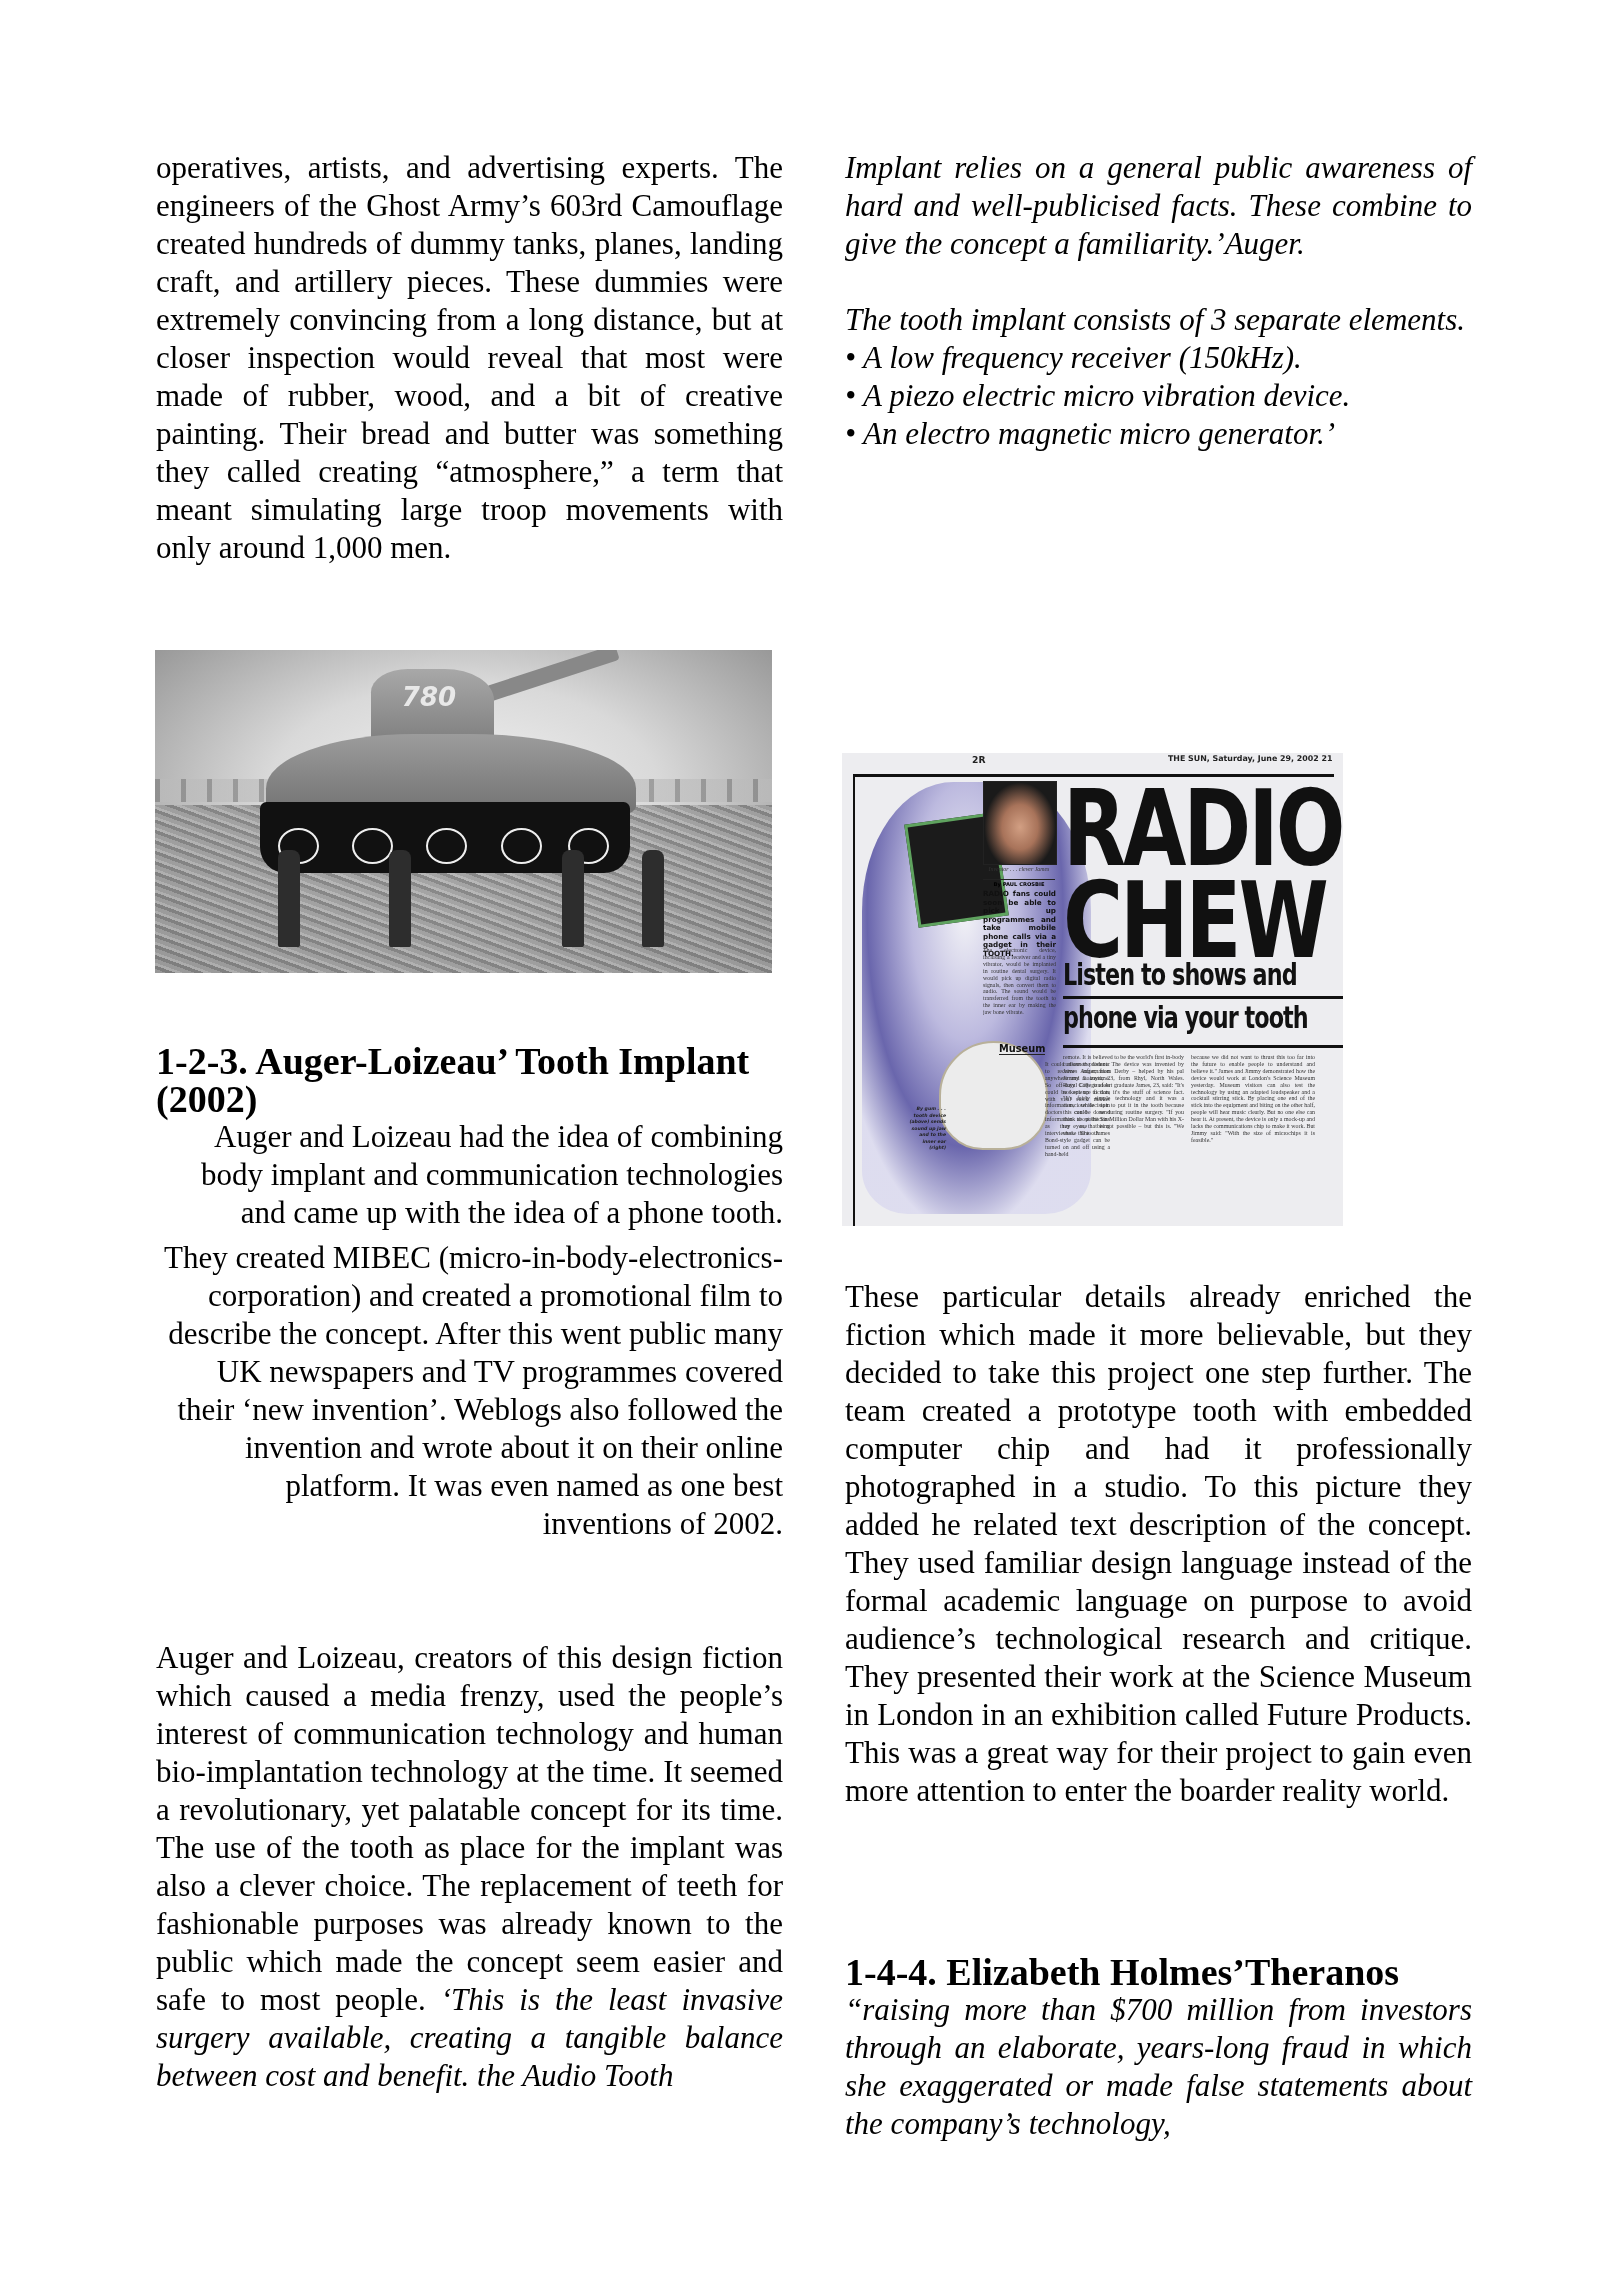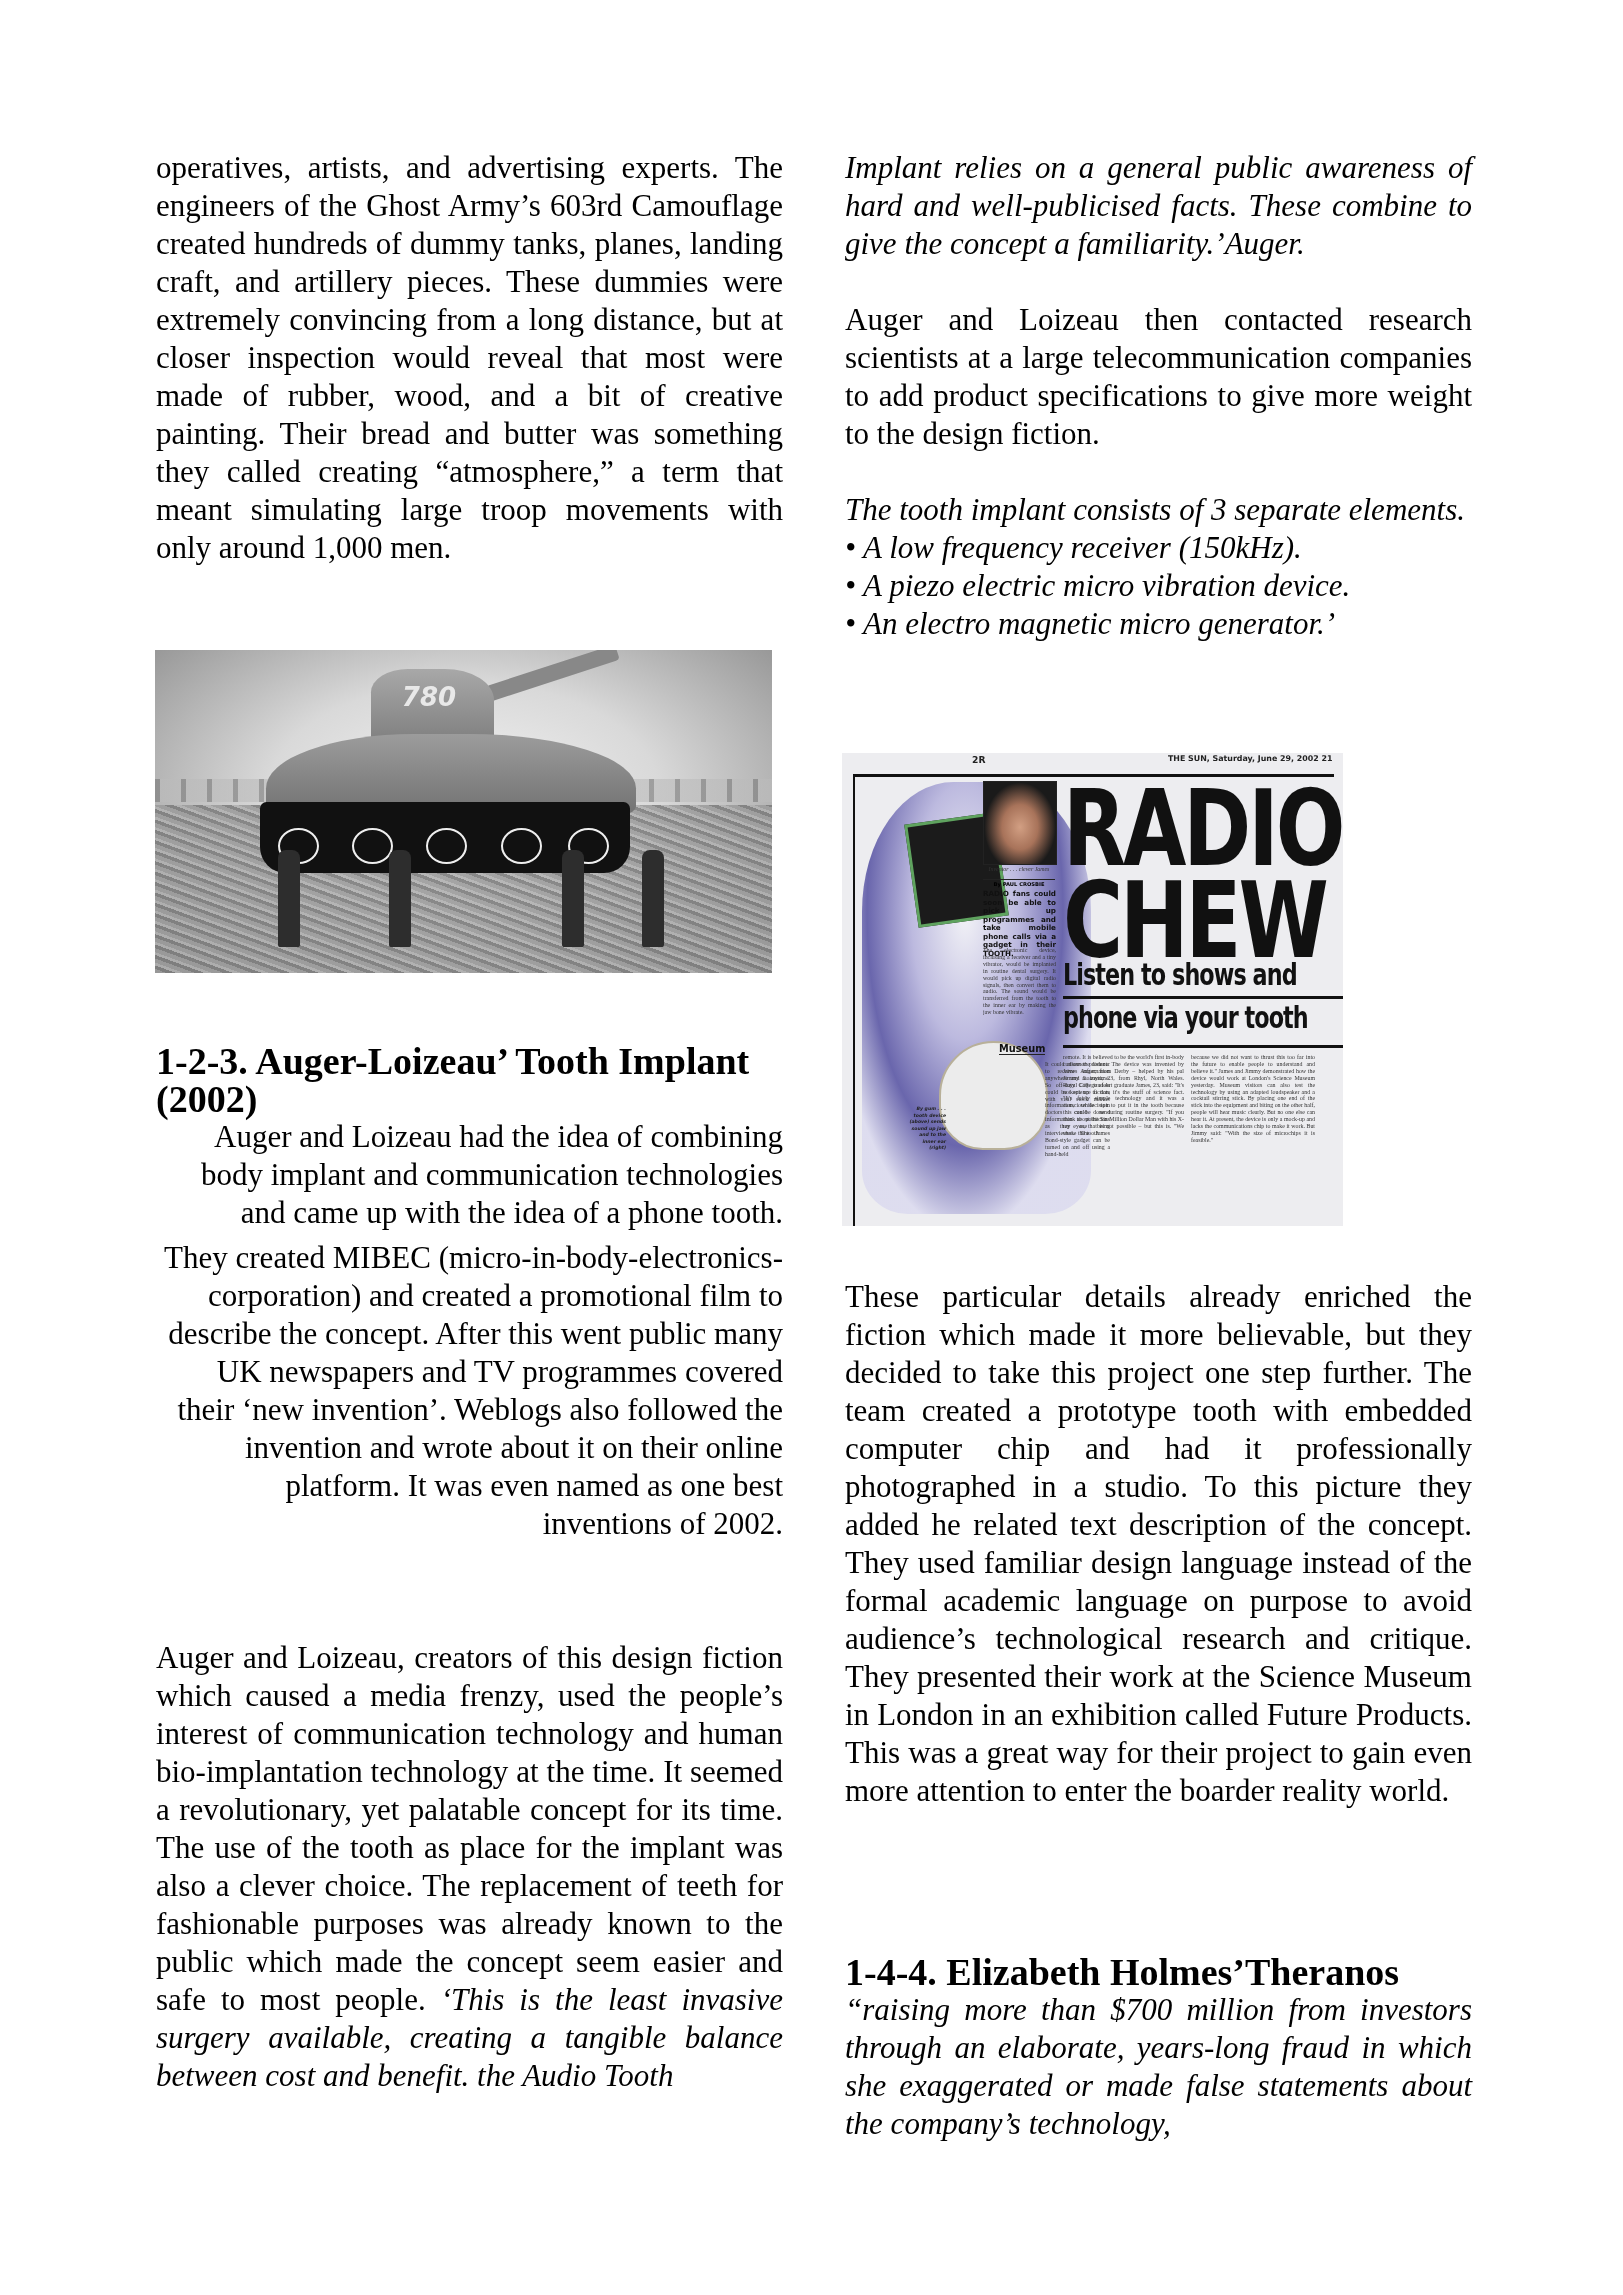--- a/index.html
+++ b/index.html
@@ -108,21 +108,20 @@
 <div class="col" style="left:156px; top:1239px;">
   <p class="p ragged">They created MIBEC (micro-in-body-electronics-corporation) and created a promotional film to describe the concept. After this went public many UK newspapers and TV programmes covered their ‘new invention’. Weblogs also followed the invention and wrote about it on their online platform. It was even named as one best inventions of 2002.</p>
 </div>
 
 <div class="col" style="left:156px; top:1639px;">
   <p class="p"><span>Auger and Loizeau, creators of this design fiction which caused a media frenzy, used the people’s interest of communication technology and human bio-implantation technology at the time. It seemed a revolutionary, yet palatable concept for its time. The use of the tooth as place for the implant was also a clever choice. The replacement of teeth for fashionable purposes was already known to the public which made the concept seem easier and safe to most people. </span><span class="it">‘This is the least invasive surgery available, creating a tangible balance between cost and benefit. the Audio Tooth</span></p>
 </div>
 
 <div class="col col-right">
   <p class="p it">Implant relies on a general public awareness of hard and well-publicised facts. These combine to give the concept a familiarity.’Auger.</p>
-  <p class="p" style="margin-top:38px;">Auger and Loizeau then contacted research scientists at a large telecommunication companies to add product specifications to give more weight to the design fiction.</p>
   <p class="p it" style="margin-top:38px;">The tooth implant consists of 3 separate elements.</p>
   <div>
     <p class="bullet">• A low frequency receiver (150kHz).</p>
     <p class="bullet">• A piezo electric micro vibration device.</p>
     <p class="bullet">•  An electro magnetic micro generator.’</p>
   </div>
 </div>
 
 <div id="fig-news" class="figure">
   <div class="np-page-left">2R</div>

